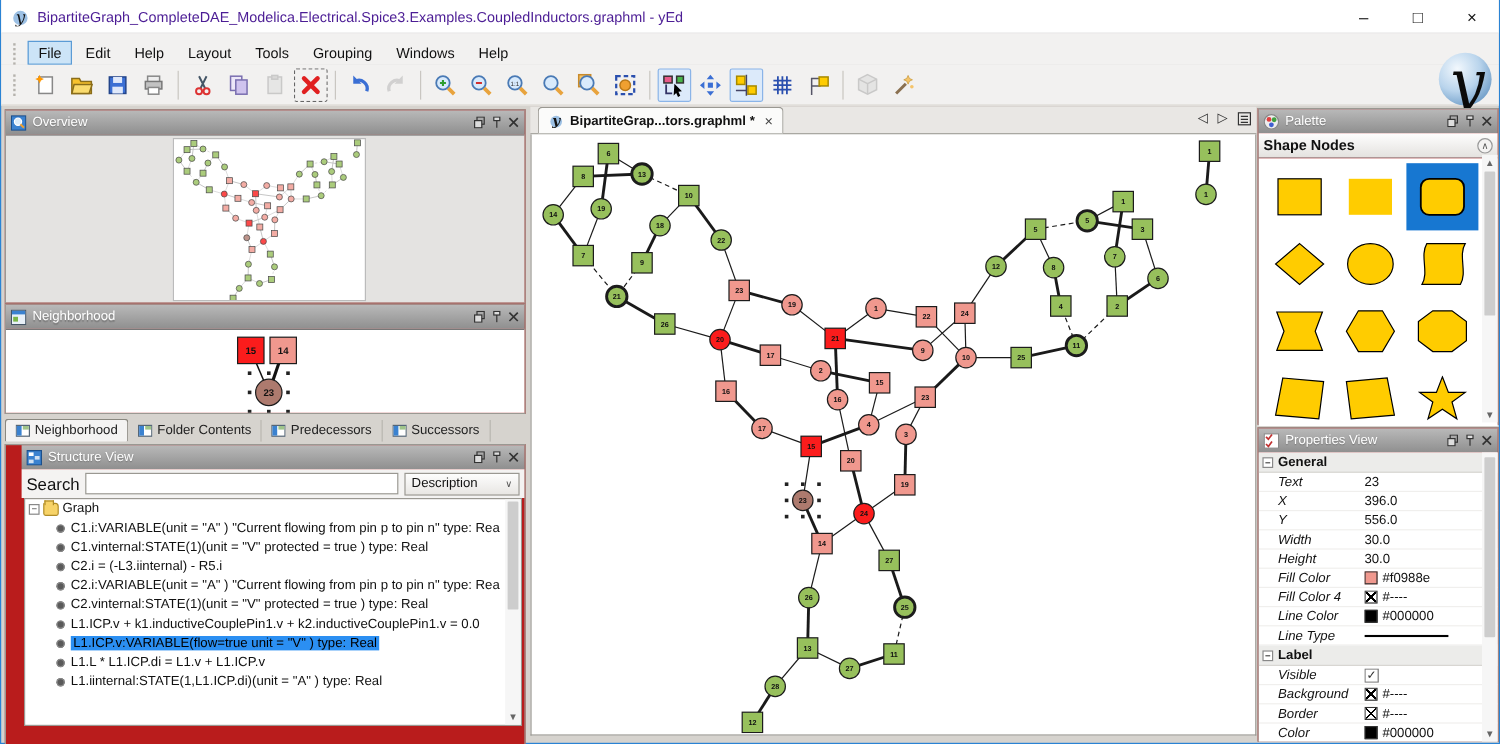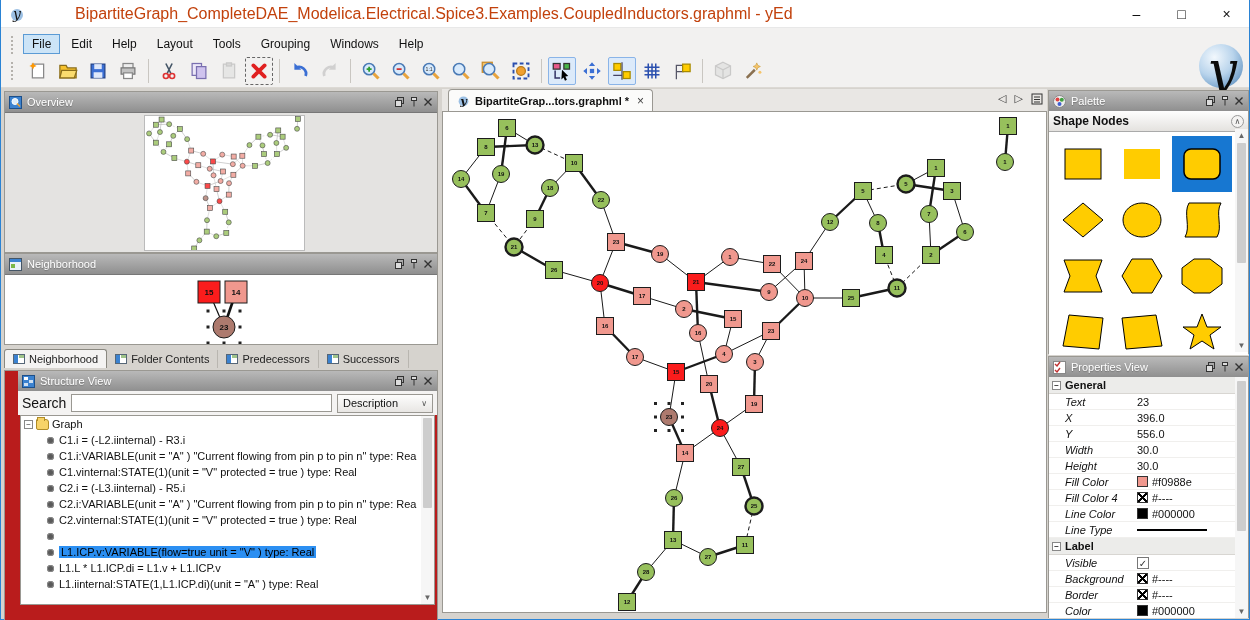--- a/index.html
+++ b/index.html
@@ -2,21 +2,21 @@
 <html><head>
 <meta charset="utf-8">
 <style>
   * { margin:0; padding:0; box-sizing:border-box; }
   html,body { width:1250px; height:620px; overflow:hidden; font-family:"Liberation Sans",sans-serif; }
   #app { position:relative; width:1250px; height:620px; background:#d6d3ce; border-left:1px solid #2a83d4; border-right:1px solid #2a83d4; border-bottom:1px solid #2a83d4; }
 
   
   .titlebar { position:absolute; left:0; top:0; width:100%; height:28px; background:#fff; display:flex; align-items:center; border-bottom:1px solid #e8e8e8;}
   .titlebar .appicon { margin:0 6px 0 8px; }
-  .titlebar .title { font-size:16px; color:#c2410c;margin-left:44px; }
+  .titlebar .title { font-size:12px; color:#4c1d95; }
   .wcontrols { position:absolute; right:0; top:0; height:28px; display:flex; }
   .wbtn { width:45px; height:28px; display:flex; align-items:center; justify-content:center; font-size:14px; color:#111; }
 
   
   .menubar { position:absolute; left:0; top:28px; width:100%; height:26px; background:#f2f1f0; display:flex; align-items:flex-end; padding-left:10px; }
   .grip { width:4px; height:18px; border-left:2px dotted #b5b2ad; margin-right:8px; }
   .menu-item { font-size:12px; color:#111; padding:3px 9px; margin-right:2px; }
   .menu-item.active { background:#cce4f7; border:1px solid #5b9bd5; padding:2px 8px; }
 
   
@@ -558,44 +558,41 @@
       </div>
     </div>
     <div class="tree" id="structure-tree">
         <div class="tree-row tree-root">
           <span class="expander">−</span>
           <span class="folder"></span>
           <span>Graph</span>
         </div>
         <div class="tree-row tree-item">
           <span class="bullet"></span>
-          <span class="txt">C1.i = (-L2.iinternal) - R3.i</span>
-        </div>
-        <div class="tree-row tree-item">
-          <span class="bullet"></span>
           <span class="txt">C1.i:VARIABLE(unit = "A" )  "Current flowing from pin p to pin n" type: Rea</span>
         </div>
         <div class="tree-row tree-item">
           <span class="bullet"></span>
           <span class="txt">C1.vinternal:STATE(1)(unit = "V" protected = true )  type: Real</span>
         </div>
         <div class="tree-row tree-item">
           <span class="bullet"></span>
           <span class="txt">C2.i = (-L3.iinternal) - R5.i</span>
         </div>
         <div class="tree-row tree-item">
           <span class="bullet"></span>
           <span class="txt">C2.i:VARIABLE(unit = "A" )  "Current flowing from pin p to pin n" type: Rea</span>
         </div>
         <div class="tree-row tree-item">
           <span class="bullet"></span>
           <span class="txt">C2.vinternal:STATE(1)(unit = "V" protected = true )  type: Real</span>
         </div>
         <div class="tree-row tree-item">
           <span class="bullet"></span>
+          <span class="txt">L1.ICP.v + k1.inductiveCouplePin1.v + k2.inductiveCouplePin1.v = 0.0</span>
         </div>
         <div class="tree-row tree-item sel">
           <span class="bullet"></span>
           <span class="txt">L1.ICP.v:VARIABLE(flow=true unit = "V" )  type: Real</span>
         </div>
         <div class="tree-row tree-item">
           <span class="bullet"></span>
           <span class="txt">L1.L * L1.ICP.di = L1.v + L1.ICP.v</span>
         </div>
         <div class="tree-row tree-item">

